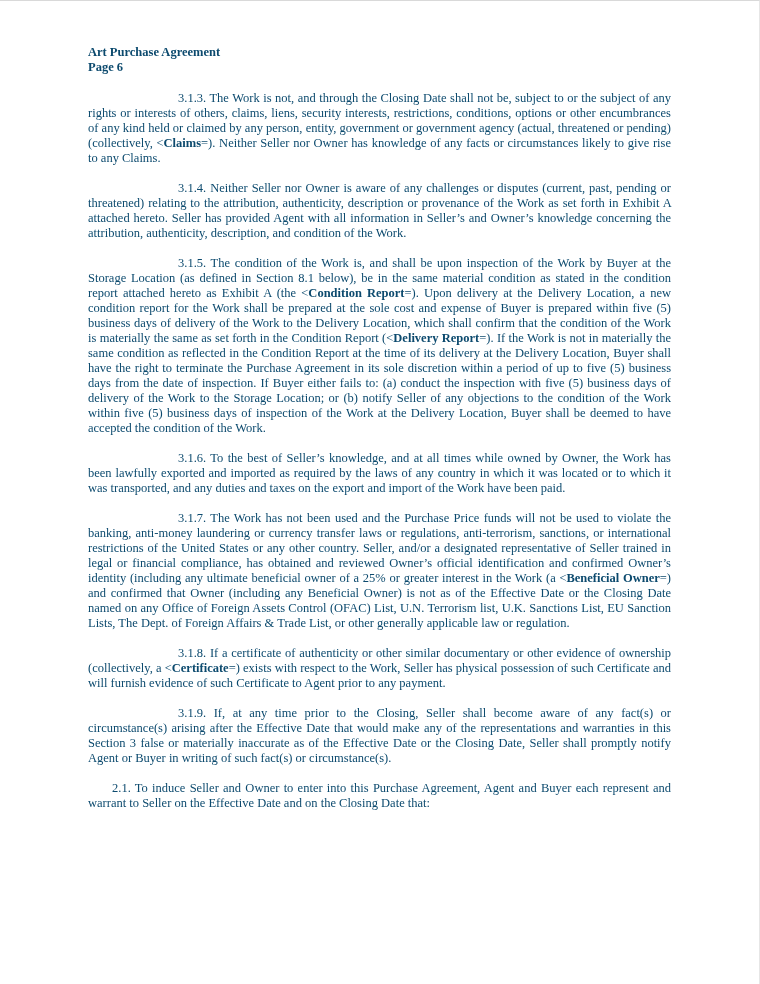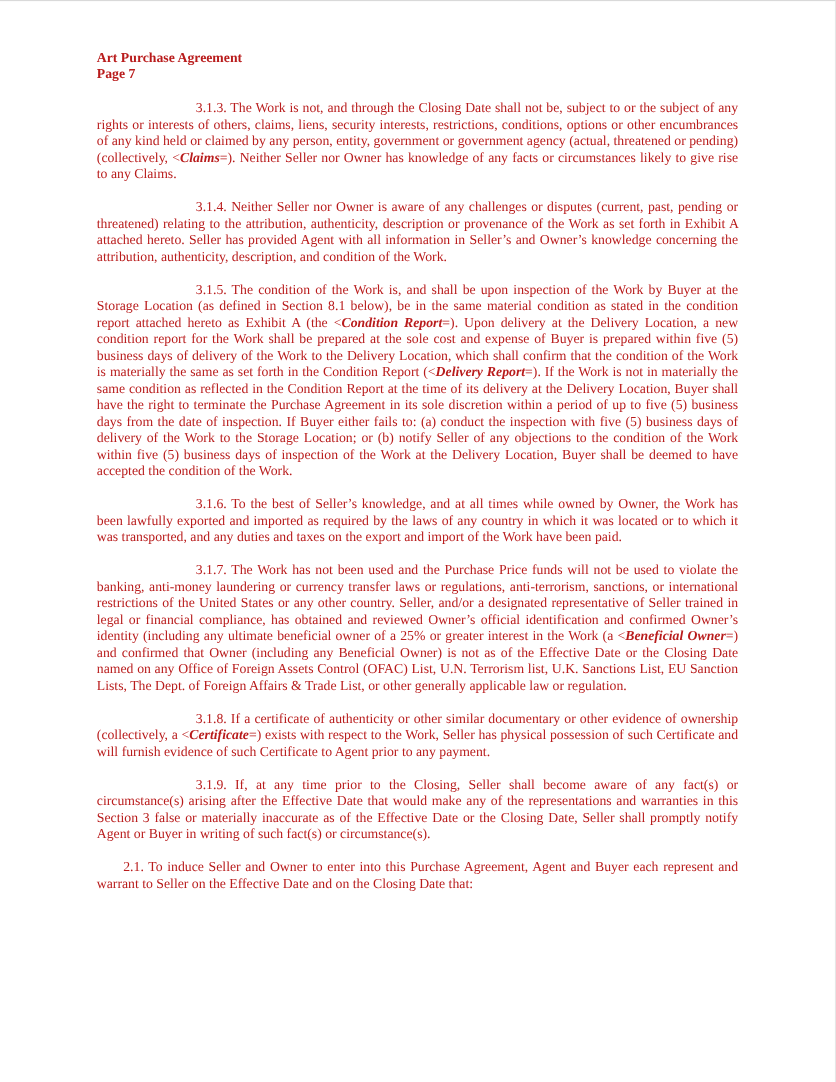--- a/index.html
+++ b/index.html
@@ -12,21 +12,21 @@
     width: 760px;
     height: 984px;
     margin: 0 auto;
     background: #ffffff;
     border-top: 1px solid #d9d9d9;
     border-right: 1px solid #e6e6e6;
     box-sizing: border-box;
     font-family: "Liberation Serif", "DejaVu Serif", serif;
     font-size: 12.5px;
     line-height: 15px;
-    color: #b91c1c;
+    color: #0c4a6e;
     overflow: hidden;
   }
   .content {
     position: absolute;
     top: 44px;
     left: 88px;
     right: 88px;
   }
   .doc-header {
     font-weight: bold;
@@ -34,32 +34,32 @@
   }
   .doc-header div {
     line-height: 15px;
   }
   .para {
     margin: 0 0 15px 0;
     text-align: justify;
   }
   .indent-tab { text-indent: 90px; }
   .indent-small { text-indent: 24px; }
-  .run-bi { font-weight: bold; font-style: italic; }
+  .run-bi { font-weight: bold; }
   .run-u { }
   .run-tab { display: inline-block; width: 30px; }
 </style>
 </head>
 <body>
 
 <div class="page">
   <div class="content">
     <div class="doc-header">
       <div>Art Purchase Agreement</div>
-      <div>Page 7</div>
+      <div>Page 6</div>
     </div>
     <div>
         <p class="para indent-tab"><span class="run">3.1.3. The Work is not, and through the Closing Date shall not be, subject to or the subject of any rights or interests of others, claims, liens, security interests, restrictions, conditions, options or other encumbrances of any kind held or claimed by any person, entity, government or government agency (actual, threatened or pending) (collectively, &lt;</span><span class="run run-bi">Claims</span><span class="run">=). Neither Seller nor Owner has knowledge of any facts or circumstances likely to give rise to any Claims.</span></p>
         <p class="para indent-tab"><span class="run">3.1.4. Neither Seller nor Owner is aware of any challenges or disputes (current, past, pending or threatened) relating to the attribution, authenticity, description or provenance of the Work as set forth in </span><span class="run run-u">Exhibit A</span><span class="run"> attached hereto. Seller has provided Agent with all information in Seller’s and Owner’s knowledge concerning the attribution, authenticity, description, and condition of the Work.</span></p>
         <p class="para indent-tab"><span class="run">3.1.5. The condition of the Work is, and shall be upon inspection of the Work by Buyer at the Storage Location (as defined in Section 8.1 below), be in the same material condition as stated in the condition report attached hereto as </span><span class="run run-u">Exhibit A</span><span class="run"> (the &lt;</span><span class="run run-bi">Condition Report</span><span class="run">=). Upon delivery at the Delivery Location, a new condition report for the Work shall be prepared at the sole cost and expense of Buyer is prepared within five (5) business days of delivery of the Work to the Delivery Location, which shall confirm that the condition of the Work is materially the same as set forth in the Condition Report (&lt;</span><span class="run run-bi">Delivery Report</span><span class="run">=). If the Work is not in materially the same condition as reflected in the Condition Report at the time of its delivery at the Delivery Location, Buyer shall have the right to terminate the Purchase Agreement in its sole discretion within a period of up to five (5) business days from the date of inspection. If Buyer either fails to: (a) conduct the inspection with five (5) business days of delivery of the Work to the Storage Location; or (b) notify Seller of any objections to the condition of the Work within five (5) business days of inspection of the Work at the Delivery Location, Buyer shall be deemed to have accepted the condition of the Work.</span></p>
         <p class="para indent-tab"><span class="run">3.1.6. To the best of Seller’s knowledge, and at all times while owned by Owner, the Work has been lawfully exported and imported as required by the laws of any country in which it was located or to which it was transported, and any duties and taxes on the export and import of the Work have been paid.</span></p>
         <p class="para indent-tab"><span class="run">3.1.7. The Work has not been used and the Purchase Price funds will not be used to violate the banking, anti-money laundering or currency transfer laws or regulations, anti-terrorism, sanctions, or international restrictions of the United States or any other country. Seller, and/or a designated representative of Seller trained in legal or financial compliance, has obtained and reviewed Owner’s official identification and confirmed Owner’s identity (including any ultimate beneficial owner of a 25% or greater interest in the Work (a &lt;</span><span class="run run-bi">Beneficial Owner</span><span class="run">=) and confirmed that Owner (including any Beneficial Owner) is not as of the Effective Date or the Closing Date named on any Office of Foreign Assets Control (OFAC) List, U.N. Terrorism list, U.K. Sanctions List, EU Sanction Lists, The Dept. of Foreign Affairs &amp; Trade List, or other generally applicable law or regulation.</span></p>
         <p class="para indent-tab"><span class="run">3.1.8. If a certificate of authenticity or other similar documentary or other evidence of ownership (collectively, a &lt;</span><span class="run run-bi">Certificate</span><span class="run">=) exists with respect to the Work, Seller has physical possession of such Certificate and will furnish evidence of such Certificate to Agent prior to any payment.</span></p>
         <p class="para indent-tab"><span class="run">3.1.9. If, at any time prior to the Closing, Seller shall become aware of any fact(s) or circumstance(s) arising after the Effective Date that would make any of the representations and warranties in this Section 3 false or materially inaccurate as of the Effective Date or the Closing Date, Seller shall promptly notify Agent or Buyer in writing of such fact(s) or circumstance(s).</span></p>
         <p class="para indent-small"><span class="run">2.1. To induce Seller and Owner to enter into this Purchase Agreement, Agent and Buyer each represent and warrant to Seller on the Effective Date and on the Closing Date that:</span></p>

